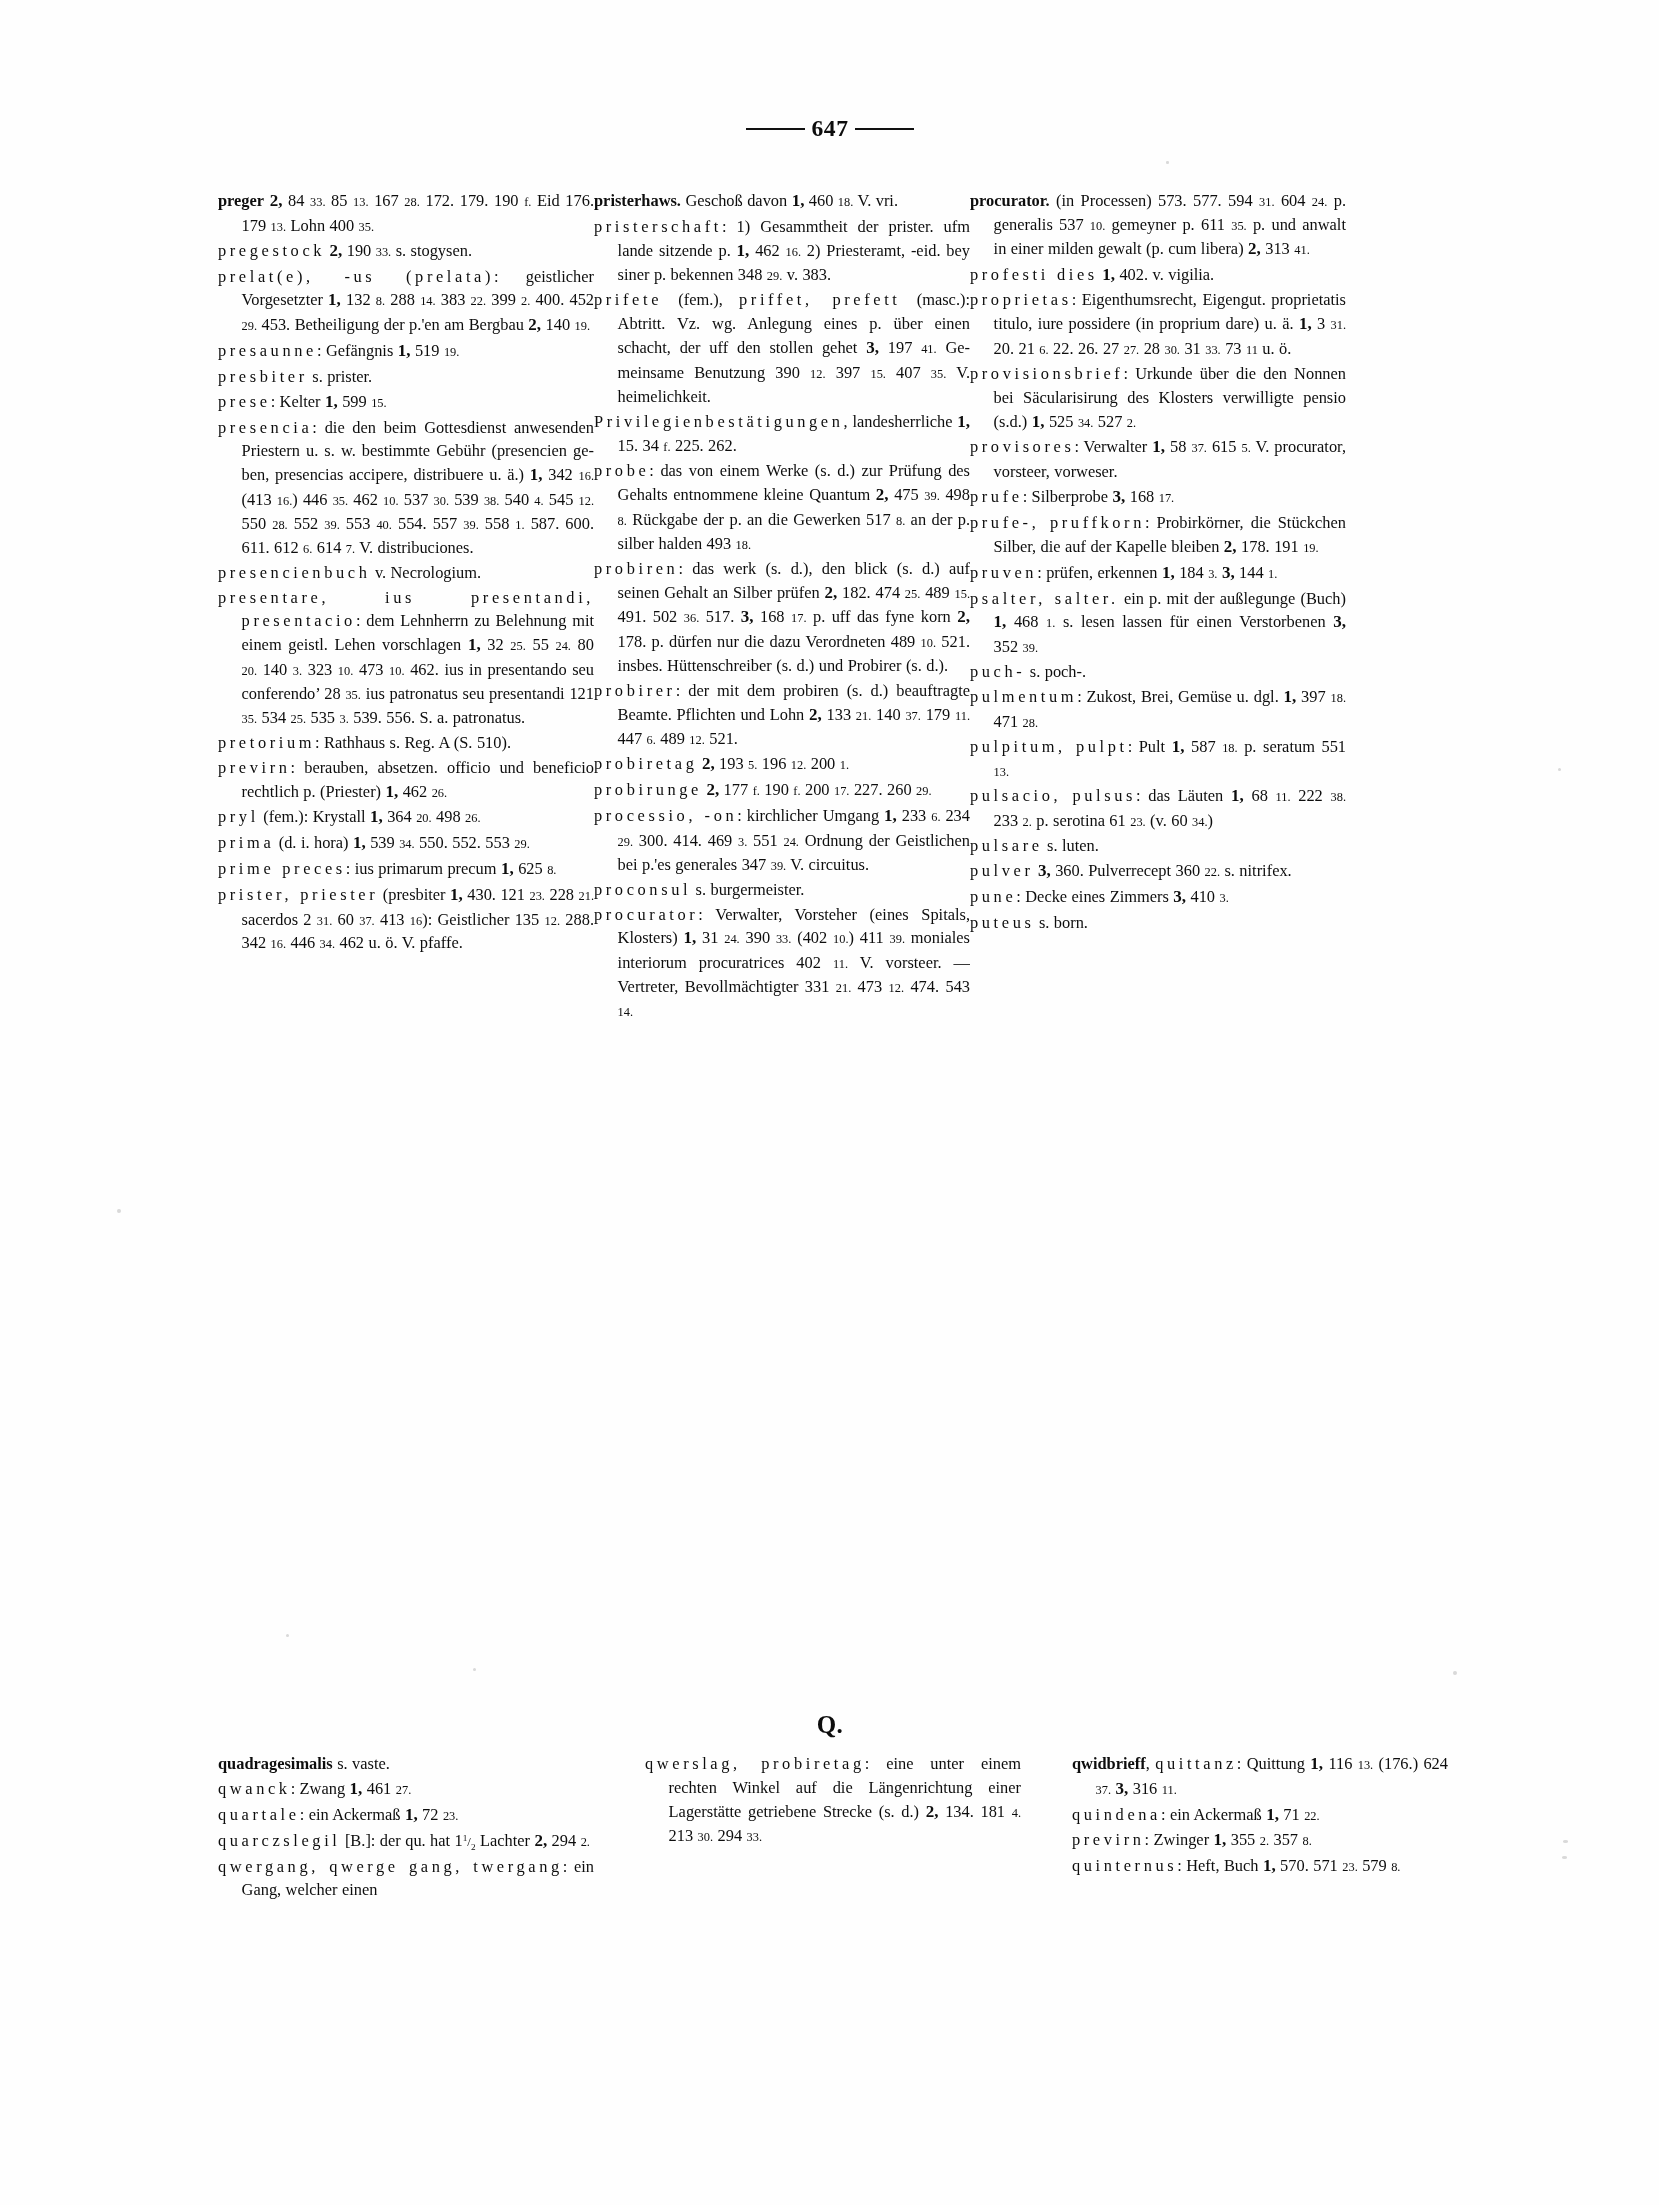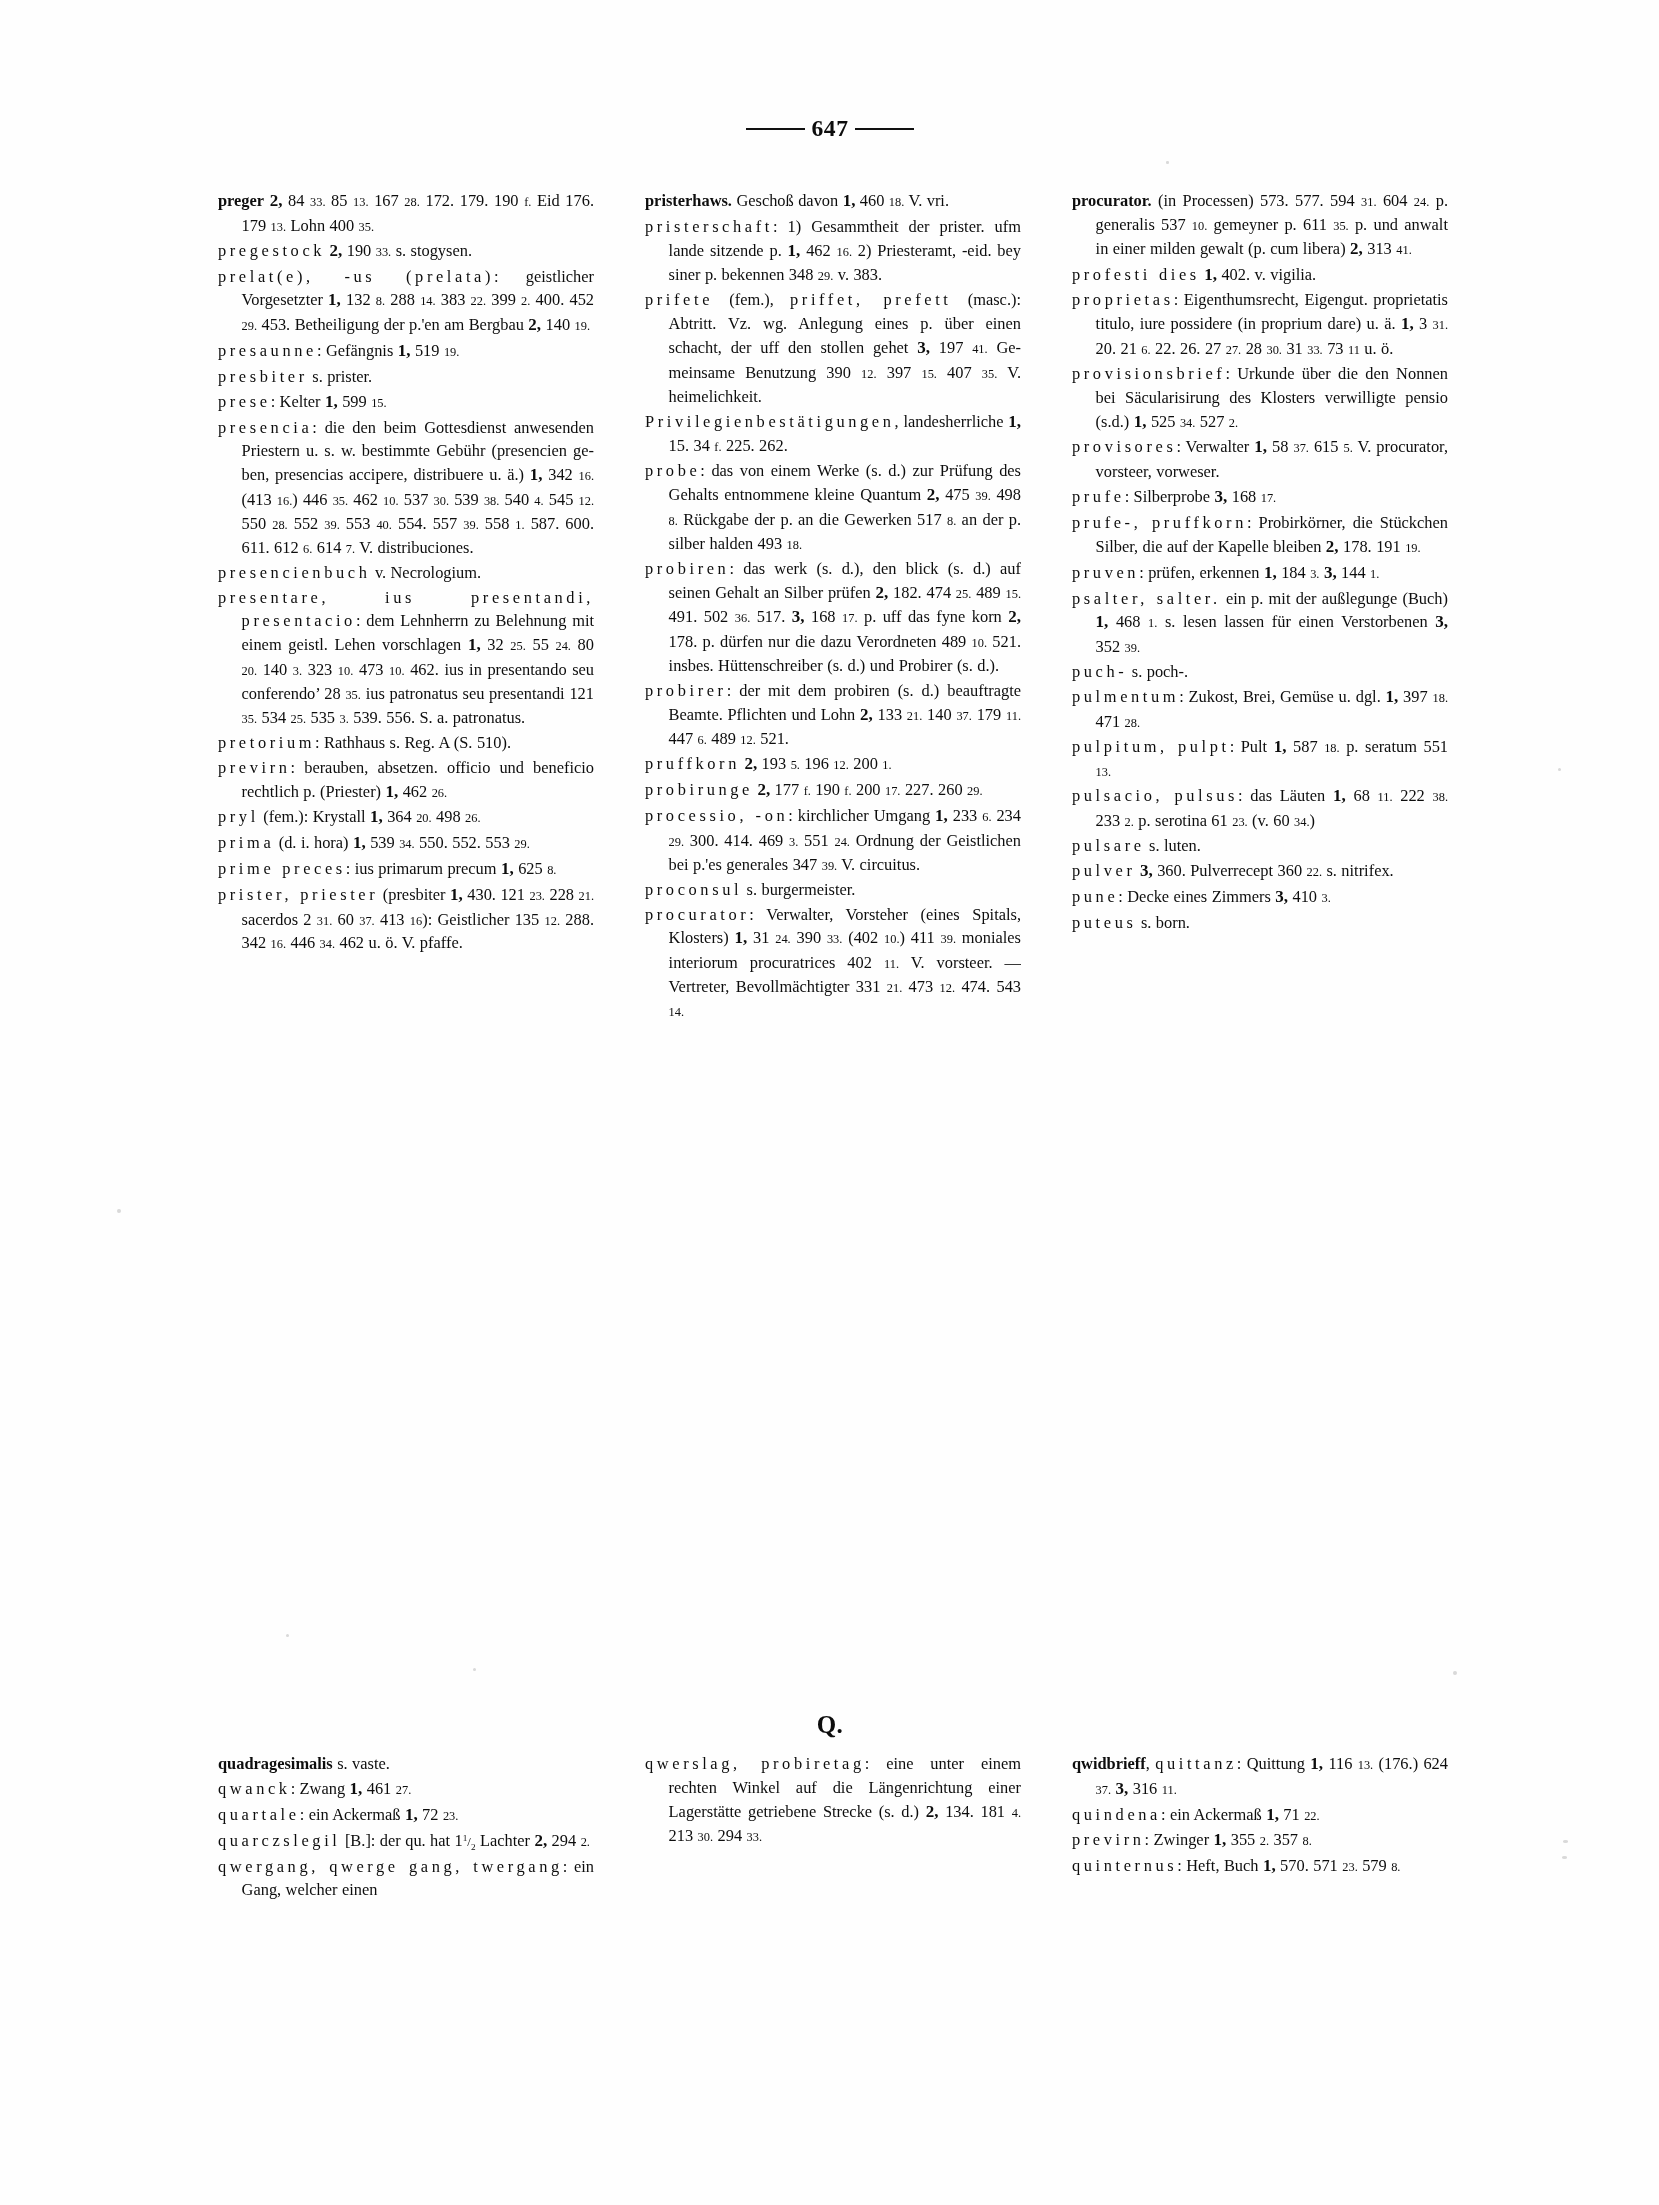--- a/index.html
+++ b/index.html
@@ -48,21 +48,21 @@
     line-height: 1;
   }
 
   
   .columns {
     position: absolute;
     top: 189px;
     left: 218px;
     width: 1230px;
     display: flex;
-    justify-content: space-between;
+    justify-content: flex-start;
   }
   .col {
     width: 376px;
   }
 
   
   .entry {
     font-size: 16.4px;
     line-height: 1.455;
     text-align: justify;
@@ -157,21 +157,21 @@
         <p class="entry"><span class="hw">prister, priester</span> (presbiter <span class="vol">1,</span> 430. 121 <span class="ln">23.</span> 228 <span class="ln">21.</span> sacerdos 2 <span class="ln">31.</span> 60 <span class="ln">37.</span> 413 <span class="ln">16</span>): Geistlicher 135 <span class="ln">12.</span> 288. 342 <span class="ln">16.</span> 446 <span class="ln">34.</span> 462 u. ö. V. pfaffe.</p>
       </div>
     <div class="col" id="col-2">
         <p class="entry"><span class="hw-b">pristerhaws.</span> Geschoß davon <span class="vol">1,</span> 460 <span class="ln">18.</span> V. vri.</p>
         <p class="entry"><span class="hw">pristerschaft</span>: 1) Gesammtheit der prister. ufm lande sitzende p. <span class="vol">1,</span> 462 <span class="ln">16.</span> 2) Priesteramt, -eid. bey siner p. bekennen 348 <span class="ln">29.</span> v. 383.</p>
         <p class="entry"><span class="hw">prifete</span> (fem.), <span class="hw">priffet, prefett</span> (masc.): Abtritt. Vz. wg. Anlegung eines p. über einen schacht, der uff den stollen gehet <span class="vol">3,</span> 197 <span class="ln">41.</span> Ge­meinsame Benutzung 390 <span class="ln">12.</span> 397 <span class="ln">15.</span> 407 <span class="ln">35.</span> V. heimelichkeit.</p>
         <p class="entry"><span class="hw">Privilegienbestätigungen</span>, lan­desherrliche <span class="vol">1,</span> 15. 34 <span class="ln">f.</span> 225. 262.</p>
         <p class="entry"><span class="hw">probe</span>: das von einem Werke (s. d.) zur Prüfung des Gehalts entnom­mene kleine Quantum <span class="vol">2,</span> 475 <span class="ln">39.</span> 498 <span class="ln">8.</span> Rückgabe der p. an die Ge­werken 517 <span class="ln">8.</span> an der p. silber halden 493 <span class="ln">18.</span></p>
         <p class="entry"><span class="hw">probiren</span>: das werk (s. d.), den blick (s. d.) auf seinen Gehalt an Silber prüfen <span class="vol">2,</span> 182. 474 <span class="ln">25.</span> 489 <span class="ln">15.</span> 491. 502 <span class="ln">36.</span> 517. <span class="vol">3,</span> 168 <span class="ln">17.</span> p. uff das fyne korn <span class="vol">2,</span> 178. p. dürfen nur die dazu Verordneten 489 <span class="ln">10.</span> 521. insbes. Hüttenschreiber (s. d.) und Probirer (s. d.).</p>
         <p class="entry"><span class="hw">probirer</span>: der mit dem probiren (s. d.) beauftragte Beamte. Pflichten und Lohn <span class="vol">2,</span> 133 <span class="ln">21.</span> 140 <span class="ln">37.</span> 179 <span class="ln">11.</span> 447 <span class="ln">6.</span> 489 <span class="ln">12.</span> 521.</p>
-        <p class="entry"><span class="hw">pruffkorn</span> <span class="vol">2,</span> 193 <span class="ln">5.</span> 196 <span class="ln">12.</span> 200 <span class="ln">1.</span></p>
+        <p class="entry"><span class="hw">probiretag</span> <span class="vol">2,</span> 193 <span class="ln">5.</span> 196 <span class="ln">12.</span> 200 <span class="ln">1.</span></p>
         <p class="entry"><span class="hw">probirunge</span> <span class="vol">2,</span> 177 <span class="ln">f.</span> 190 <span class="ln">f.</span> 200 <span class="ln">17.</span> 227. 260 <span class="ln">29.</span></p>
         <p class="entry"><span class="hw">processio, -on</span>: kirchlicher Umgang <span class="vol">1,</span> 233 <span class="ln">6.</span> 234 <span class="ln">29.</span> 300. 414. 469 <span class="ln">3.</span> 551 <span class="ln">24.</span> Ordnung der Geistlichen bei p.'es generales 347 <span class="ln">39.</span> V. circuitus.</p>
         <p class="entry"><span class="hw">proconsul</span> s. burgermeister.</p>
         <p class="entry"><span class="hw">procurator</span>: Verwalter, Vorsteher (eines Spitals, Klosters) <span class="vol">1,</span> 31 <span class="ln">24.</span> 390 <span class="ln">33.</span> (402 <span class="ln">10.</span>) 411 <span class="ln">39.</span> moniales interiorum procuratrices 402 <span class="ln">11.</span> V. vorsteer. — Vertreter, Bevollmäch­tigter 331 <span class="ln">21.</span> 473 <span class="ln">12.</span> 474. 543 <span class="ln">14.</span></p>
       </div>
     <div class="col" id="col-3">
         <p class="entry"><span class="hw-b">procurator.</span> (in Processen) 573. 577. 594 <span class="ln">31.</span> 604 <span class="ln">24.</span> p. generalis 537 <span class="ln">10.</span> ge­meyner p. 611 <span class="ln">35.</span> p. und anwalt in einer milden gewalt (p. cum libera) <span class="vol">2,</span> 313 <span class="ln">41.</span></p>
         <p class="entry"><span class="hw">profesti dies</span> <span class="vol">1,</span> 402. v. vigilia.</p>
         <p class="entry"><span class="hw">proprietas</span>: Eigenthumsrecht, Eigengut. proprietatis titulo, iure possidere (in proprium dare) u. ä. <span class="vol">1,</span> 3 <span class="ln">31.</span> 20. 21 <span class="ln">6.</span> 22. 26. 27 <span class="ln">27.</span> 28 <span class="ln">30.</span> 31 <span class="ln">33.</span> 73 <span class="ln">11</span> u. ö.</p>
         <p class="entry"><span class="hw">provisionsbrief</span>: Urkunde über die den Nonnen bei Säcularisirung des Klosters verwilligte pensio (s.d.) <span class="vol">1,</span> 525 <span class="ln">34.</span> 527 <span class="ln">2.</span></p>

